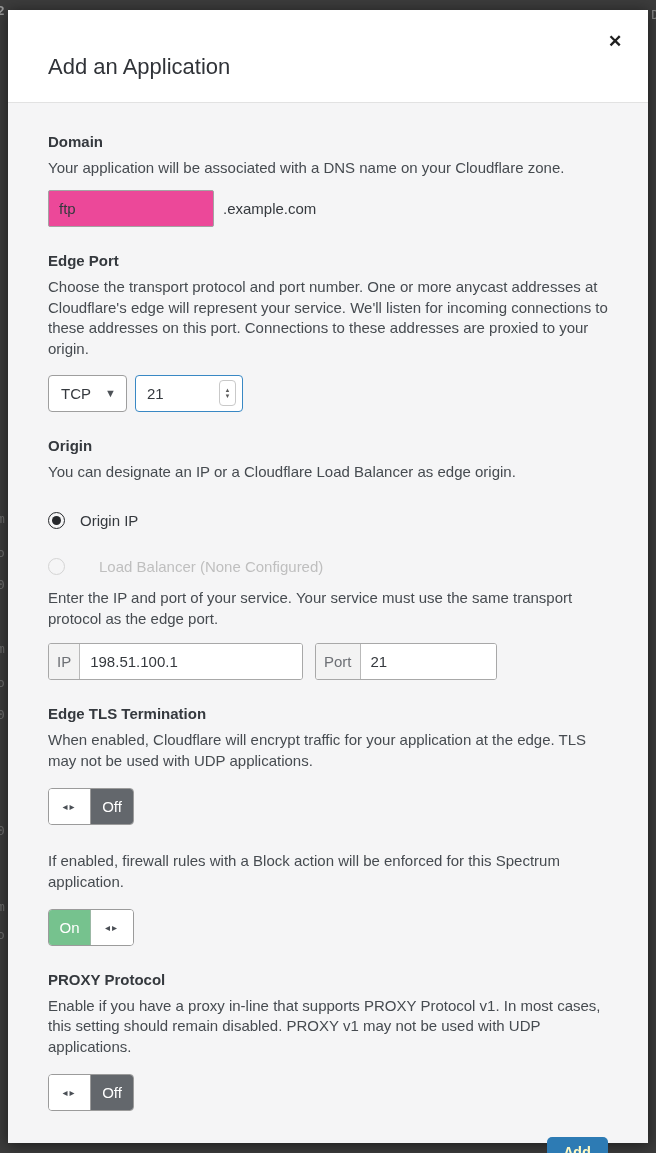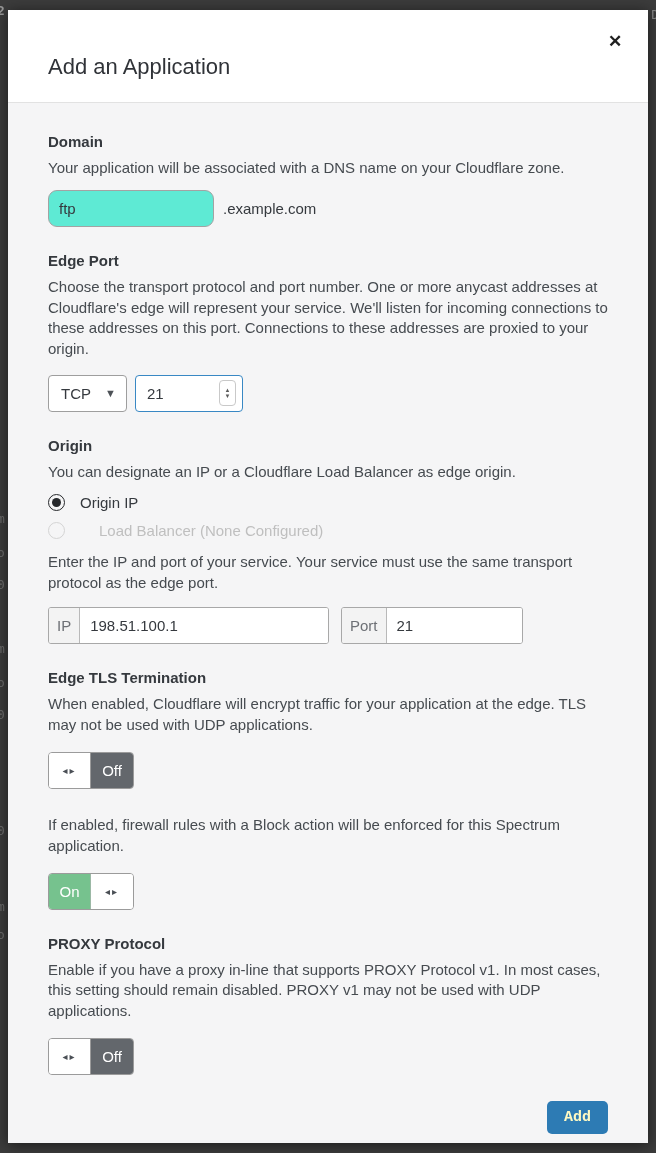--- a/index.html
+++ b/index.html
@@ -34,21 +34,21 @@
     font-size:17px;font-weight:700;color:#1f1f1f;cursor:pointer;padding:0;line-height:22px;text-align:center;
   }
   .modal-body{box-sizing:border-box;padding:31px 40px 0 40px;flex:1;}
 
   .section{margin-bottom:26px;}
   .sec-label{font-size:15px;font-weight:700;color:#35393e;line-height:16px;}
   .sec-desc{font-size:15px;color:#464b50;line-height:20.8px;margin-top:8px;max-width:568px;}
 
   
   .txt-input{
-    box-sizing:border-box;height:37px;background:#5eead4;border:1px solid #a3a3a3;border-radius:9px;
+    box-sizing:border-box;height:37px;background:#ec4899;border:1px solid #a3a3a3;border-radius:2px;
     font-size:15px;color:#35393e;padding:0 10px;font-family:inherit;outline:none;
   }
   .row{display:flex;align-items:center;}
 
   
   .domain-row{margin-top:11px;}
   .domain-input{width:166px;}
   .domain-suffix{font-size:15px;color:#35393e;margin-left:9px;}
 
   
@@ -66,21 +66,21 @@
   .port-wrap input{
     border:none;outline:none;flex:1;min-width:0;font-size:15px;color:#35393e;font-family:inherit;background:transparent;padding:0;
   }
   .stepper{
     width:15px;height:24px;border:1px solid #c9c9c9;border-radius:4px;background:#fff;
     display:flex;flex-direction:column;align-items:center;justify-content:center;cursor:pointer;flex:0 0 15px;
   }
   .stepper span{font-size:6px;color:#5a5a5a;line-height:6px;}
 
   
-  .radio-row{display:flex;align-items:center;margin-top:11px;}
+  .radio-row{display:flex;align-items:center;margin-top:29px;}
   .radio{
     width:17px;height:17px;border-radius:50%;box-sizing:border-box;position:relative;flex:0 0 17px;
   }
   .radio.checked{border:1px solid #26282b;}
   .radio.checked::after{
     content:"";position:absolute;left:3px;top:3px;width:9px;height:9px;border-radius:50%;background:#26282b;
   }
   .radio.disabled{border:1px solid #d4d4d4;}
   .radio-label{font-size:15px;margin-left:15px;color:#35393e;}
   .radio-label.disabled{color:#bfbfbf;}
@@ -92,21 +92,21 @@
     display:flex;align-items:stretch;box-sizing:border-box;height:37px;
     border:1px solid #a8a8a8;border-radius:3px;background:#fff;overflow:hidden;
   }
   .group-prefix{
     background:#f3f3f3;border-right:1px solid #b9b9b9;color:#6d7075;font-size:15px;
     display:flex;align-items:center;justify-content:center;padding:0 8px;
   }
   .group-input input{
     border:none;outline:none;font-size:15px;color:#35393e;font-family:inherit;padding:0 10px;min-width:0;flex:1;
   }
-  .ip-group{width:281px;}
+  .ip-group{width:255px;}
   .portg-group{width:182px;}
 
   
   .toggle{
     margin-top:16px;display:inline-flex;height:37px;border-radius:4px;overflow:hidden;
     border:1px solid #9b9b9b;cursor:pointer;box-sizing:border-box;
   }
   .toggle .cell{
     width:42px;display:flex;align-items:center;justify-content:center;font-size:15px;box-sizing:border-box;
   }

